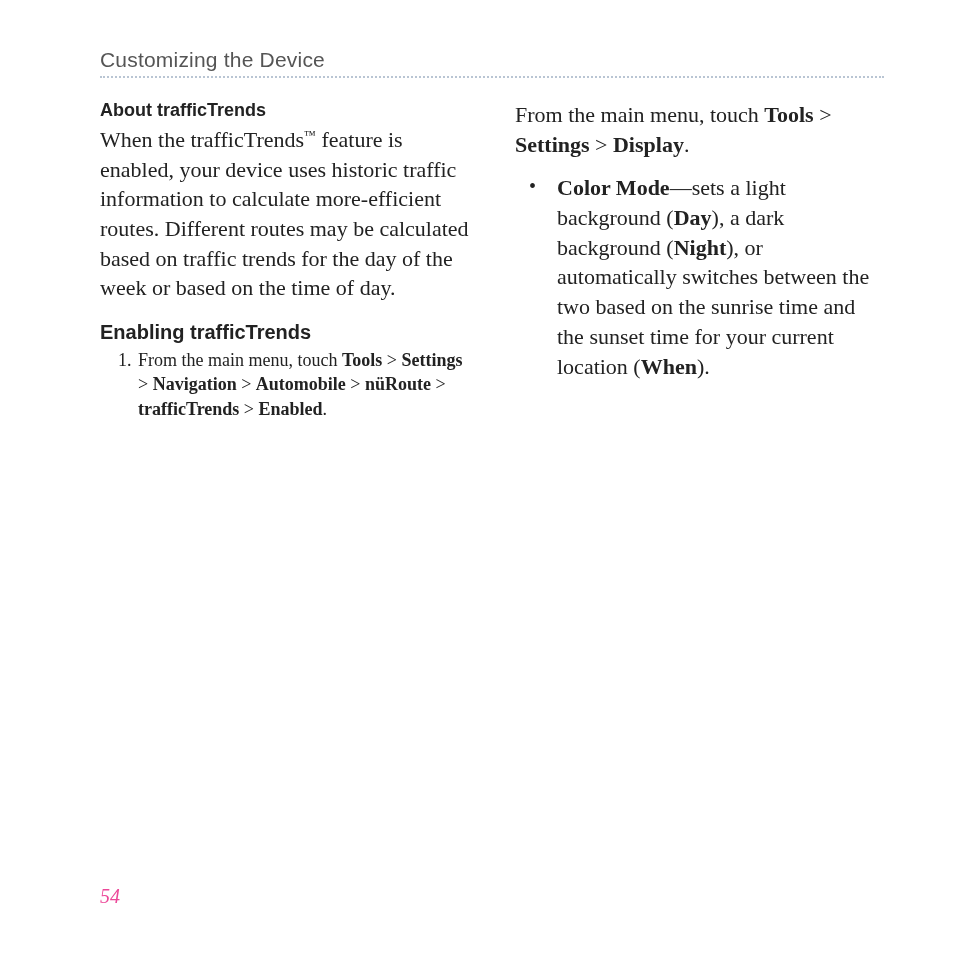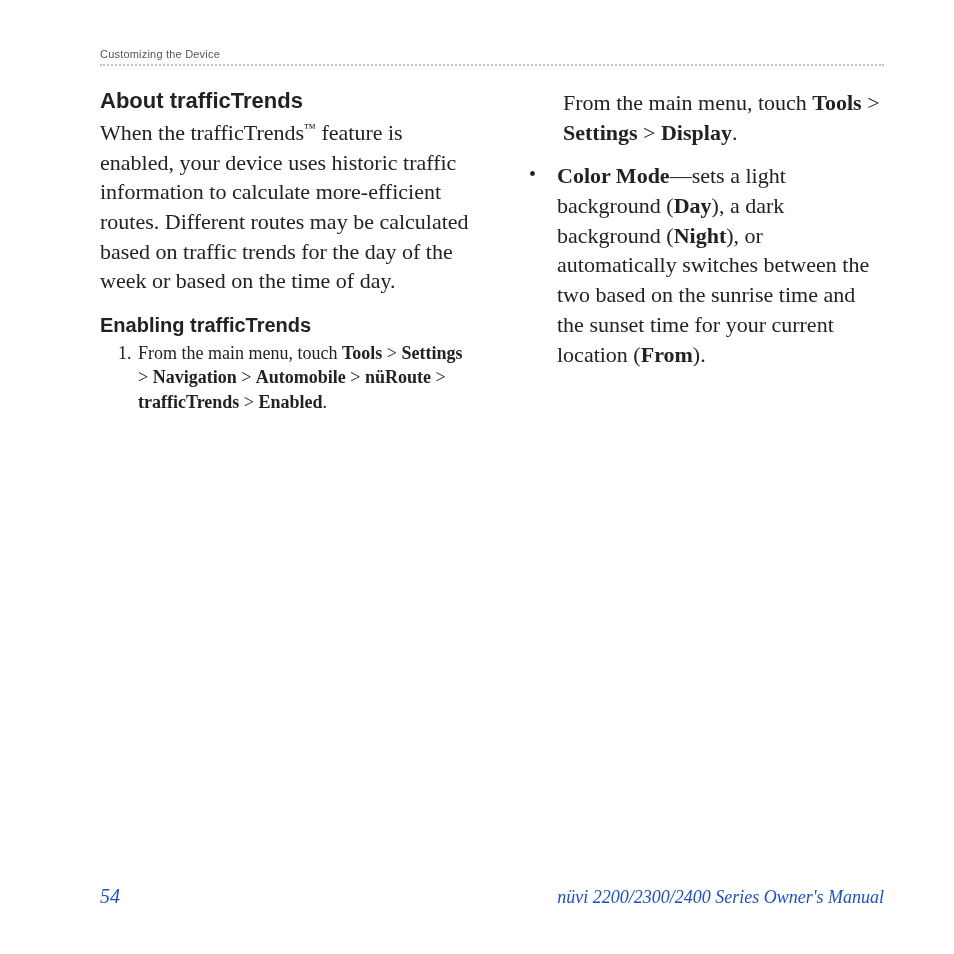--- a/index.html
+++ b/index.html
@@ -4,36 +4,36 @@
   <style>
     * { box-sizing: border-box; margin: 0; padding: 0; }
     html, body { width: 954px; height: 954px; background: #fff; }
     body {
       font-family: "Times New Roman", Times, serif;
       color: #222;
       padding: 48px 70px 40px 100px;
     }
     .header {
       font-family: Arial, Helvetica, sans-serif;
-      font-size: 11px;
+      font-size: 21px;
       color: #555;
       padding-bottom: 4px;
       border-bottom: 2px dotted #b9c5d3;
       margin-bottom: 22px;
       letter-spacing: 0.2px;
     }
     .cols {
       display: flex;
       gap: 46px;
     }
     .col { flex: 1 1 50%; }
     .h-sub {
       font-family: Arial, Helvetica, sans-serif;
       font-weight: bold;
-      font-size: 22px;
+      font-size: 18px;
       color: #222;
       margin-bottom: 4px;
     }
     .h-main {
       font-family: Arial, Helvetica, sans-serif;
       font-weight: bold;
       font-size: 28px;
       color: #222;
       margin-bottom: 6px;
     }
@@ -77,21 +77,21 @@
     .link { color: #1a5bd6; }
     .footer {
       position: absolute;
       bottom: 46px;
       left: 100px;
       right: 70px;
       display: flex;
       justify-content: space-between;
       align-items: baseline;
       font-style: italic;
-      color: #1d4ed8;
+      color: #ec4899;
       font-size: 18px;
       text-align: center;
     }
     .footer .pg { font-style: italic; font-size: 20px; }
     .footer .man { font-style: italic; }
   </style>
 </head>
 <body>
 
 <div class="header">
@@ -109,29 +109,28 @@
     <div class="h-sub" style="font-size:20px;margin-top:10px;">Enabling trafficTrends</div>
     <ol class="steps">
       <li>
         <span>From the main menu, touch </span>
         <span class="b">Tools</span><span> &gt; </span><span class="b">Settings</span><span> &gt; </span><span class="b">Navigation</span><span> &gt; </span><span class="b">Automobile</span><span> &gt; </span><span class="b">nüRoute</span><span> &gt; </span><span class="b">trafficTrends</span><span> &gt; </span><span class="b">Enabled</span><span>.</span>
       </li>
     </ol>
   </div>
 
   <div class="col">
-    <p class="body-text" style="margin-bottom:14px;margin-left:48px;">
+    <p class="body-text" style="margin-bottom:14px;">
       <span>From the main menu, touch </span><span class="b">Tools</span><span> &gt; </span><span class="b">Settings</span><span> &gt; </span><span class="b">Display</span><span>.</span>
     </p>
 
     <ul class="bullets">
       <li>
-        <span class="b">Color Mode</span><span>—sets a light background (</span><span class="b">Day</span><span>), a dark background (</span><span class="b">Night</span><span>), or automatically switches between the two based on the sunrise time and the sunset time for your current location (</span><span class="b">From</span><span>).</span>
+        <span class="b">Color Mode</span><span>—sets a light background (</span><span class="b">Day</span><span>), a dark background (</span><span class="b">Night</span><span>), or automatically switches between the two based on the sunrise time and the sunset time for your current location (</span><span class="b">When</span><span>).</span>
       </li>
     </ul>
   </div>
 
 </div>
 
 <div class="footer">
   <span class="pg">54</span>
-  <span class="man">nüvi 2200/2300/2400 Series Owner's Manual</span>
 </div>
 
 </body></html>

